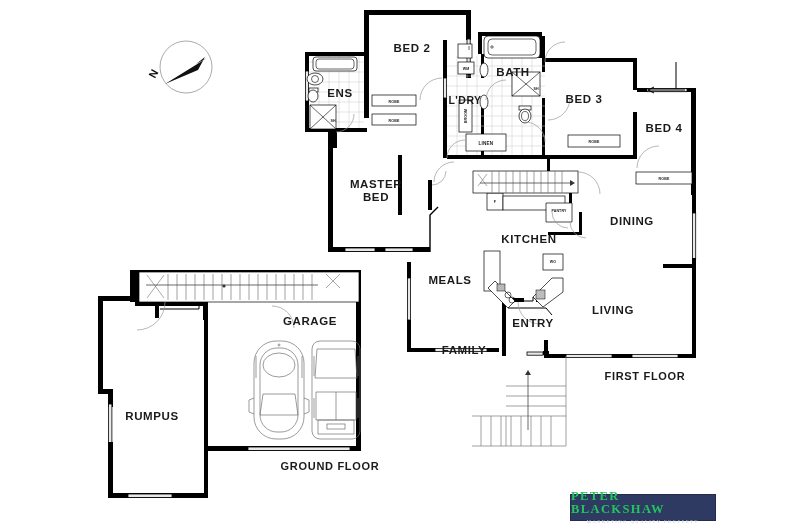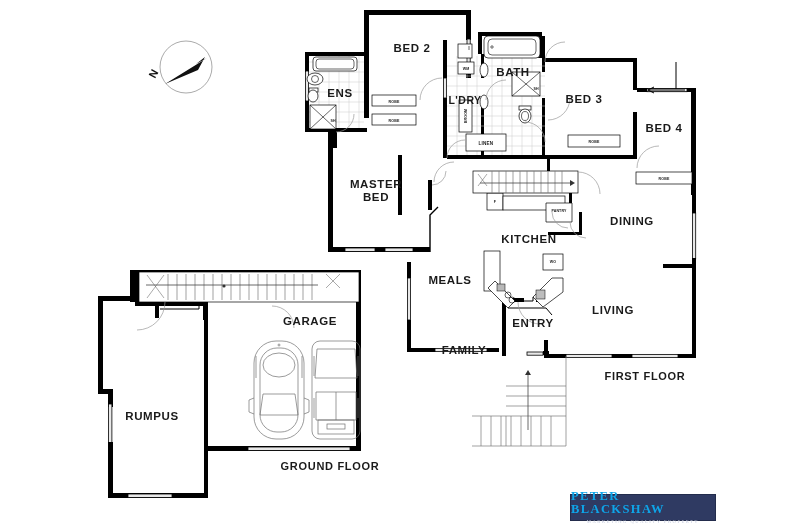--- a/index.html
+++ b/index.html
@@ -25,21 +25,21 @@
   .door{fill:none;stroke:#9a9a9a;stroke-width:0.7;}
   .fix{fill:#fff;stroke:#000;stroke-width:0.7;}
   .fixr{fill:none;stroke:#000;stroke-width:0.6;}
   .car{fill:none;stroke:#707070;stroke-width:0.7;}
   .stair{fill:none;stroke:#7a7a7a;stroke-width:0.7;}
   .stairdark{fill:none;stroke:#444;stroke-width:0.8;}
   #logo{position:absolute;left:570px;top:494px;width:146px;height:27px;
         background:#2f3a62;border:1px solid #232c4c;box-sizing:border-box;
         display:flex;flex-direction:column;align-items:center;
         justify-content:center;}
-  #logo .l1{color:#0ea5e9;font-family:"Liberation Serif",serif;
+  #logo .l1{color:#22c55e;font-family:"Liberation Serif",serif;
             font-weight:bold;font-size:12.5px;letter-spacing:1.4px;
             line-height:13px;}
   #logo .rule{width:118px;height:1px;background:#9aa2bd;margin:1.5px 0;}
   #logo .l2{color:#c3c9dc;font-family:"Liberation Serif",serif;
             font-size:4.6px;letter-spacing:1.5px;line-height:6px;}
   .compasstxt{font-family:"Liberation Sans",sans-serif;font-weight:bold;
               font-size:11px;fill:#111;}
 </style>
 </head>
 <body>

